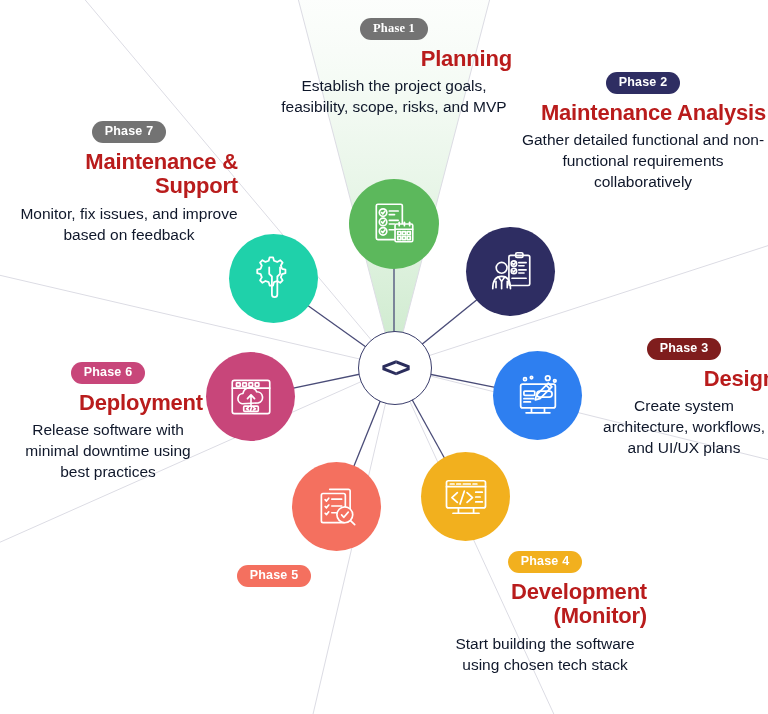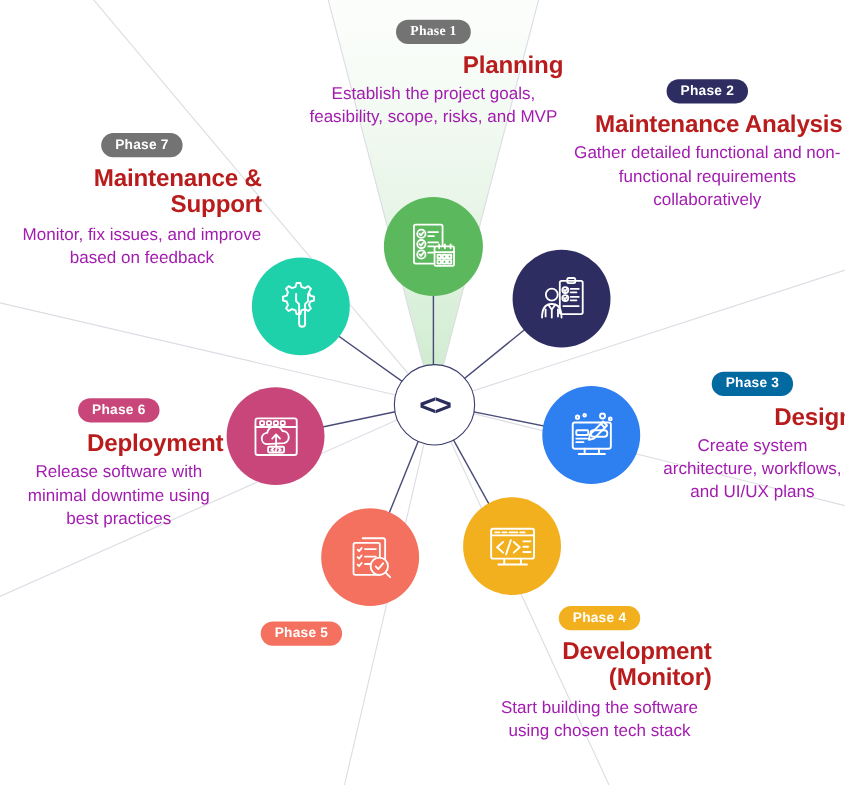--- a/index.html
+++ b/index.html
@@ -31,21 +31,21 @@
     font-weight:bold;
     color:#b91c1c;
     line-height:1.13;
     margin-top:7px;
     letter-spacing:-.2px;
     text-align:right;
   }
   .pdesc{
     font-size:15.5px;
     font-weight:normal;
-    color:#a21caf;
+    color:#0f172a;
     line-height:1.33;
     margin-top:5px;
   }
   .ta-center{text-align:center;}
 
   .node{
     position:absolute;
     border-radius:50%;
     display:flex;
     align-items:center;
@@ -194,21 +194,21 @@
         <rect x="23" y="19.5" width="14" height="5.5" rx="2.6"></rect>
         <line x1="18" y1="35" x2="18" y2="39"></line>
           <line x1="30" y1="35" x2="30" y2="39"></line>
         <line x1="13" y1="39.5" x2="35" y2="39.5"></line>
         <path d="M22.5 23.2 L33.5 12.2 L36.8 15.5 L25.8 26.5 L21.5 27.5 Z"></path>
         <line x1="31.6" y1="14.1" x2="34.9" y2="17.4"></line>
       </g>
     </svg>
   </div>
   <div class="phase-block ta-center" style="left:592px;top:338px;width:184px;">
-    <span class="badge" style="background:#0369a1;">Phase 3</span>
+    <span class="badge" style="background:#7f1d1d;">Phase 3</span>
     <div class="ptitle">Design</div>
     <div class="pdesc">Create system architecture, workflows, and UI/UX plans</div>
   </div>
 
   <div class="node" style="left:421px;top:452px;width:89px;height:89px;background:#f2b01e;z-index:5;">
     <svg width="52" height="52" viewBox="0 0 48 48">
       <g fill="none" stroke="#ffffff" stroke-width="1.6" stroke-linecap="round" stroke-linejoin="round">
         <rect x="6" y="9" width="36" height="25" rx="1.8"></rect>
         <line x1="6" y1="14.5" x2="42" y2="14.5"></line>
         <line x1="9.5" y1="12" x2="13" y2="12"></line>

